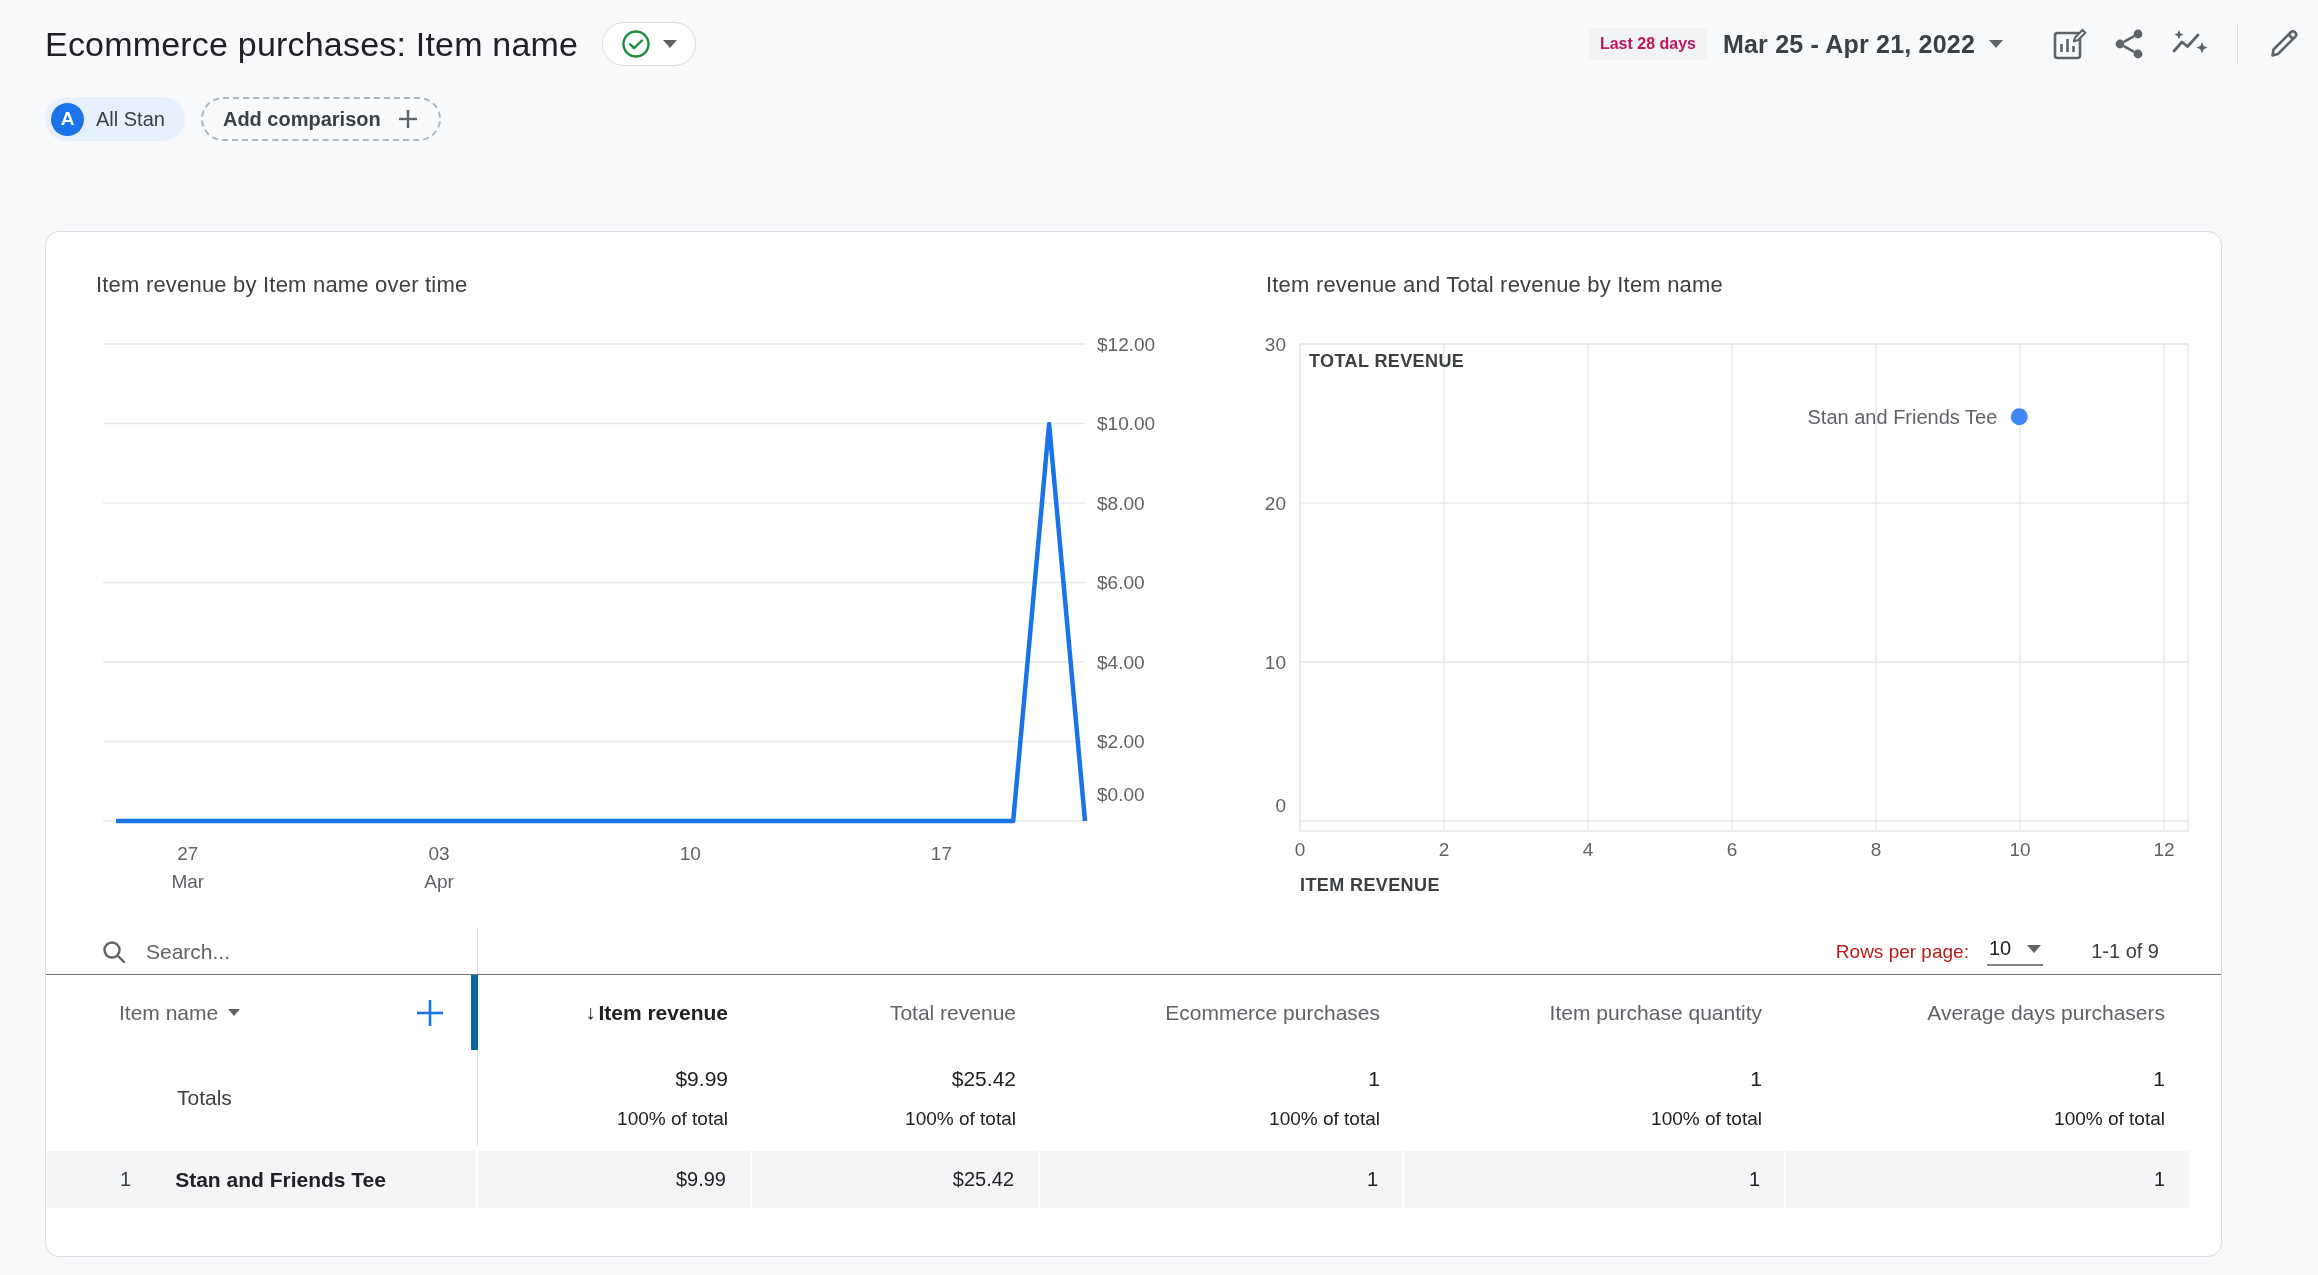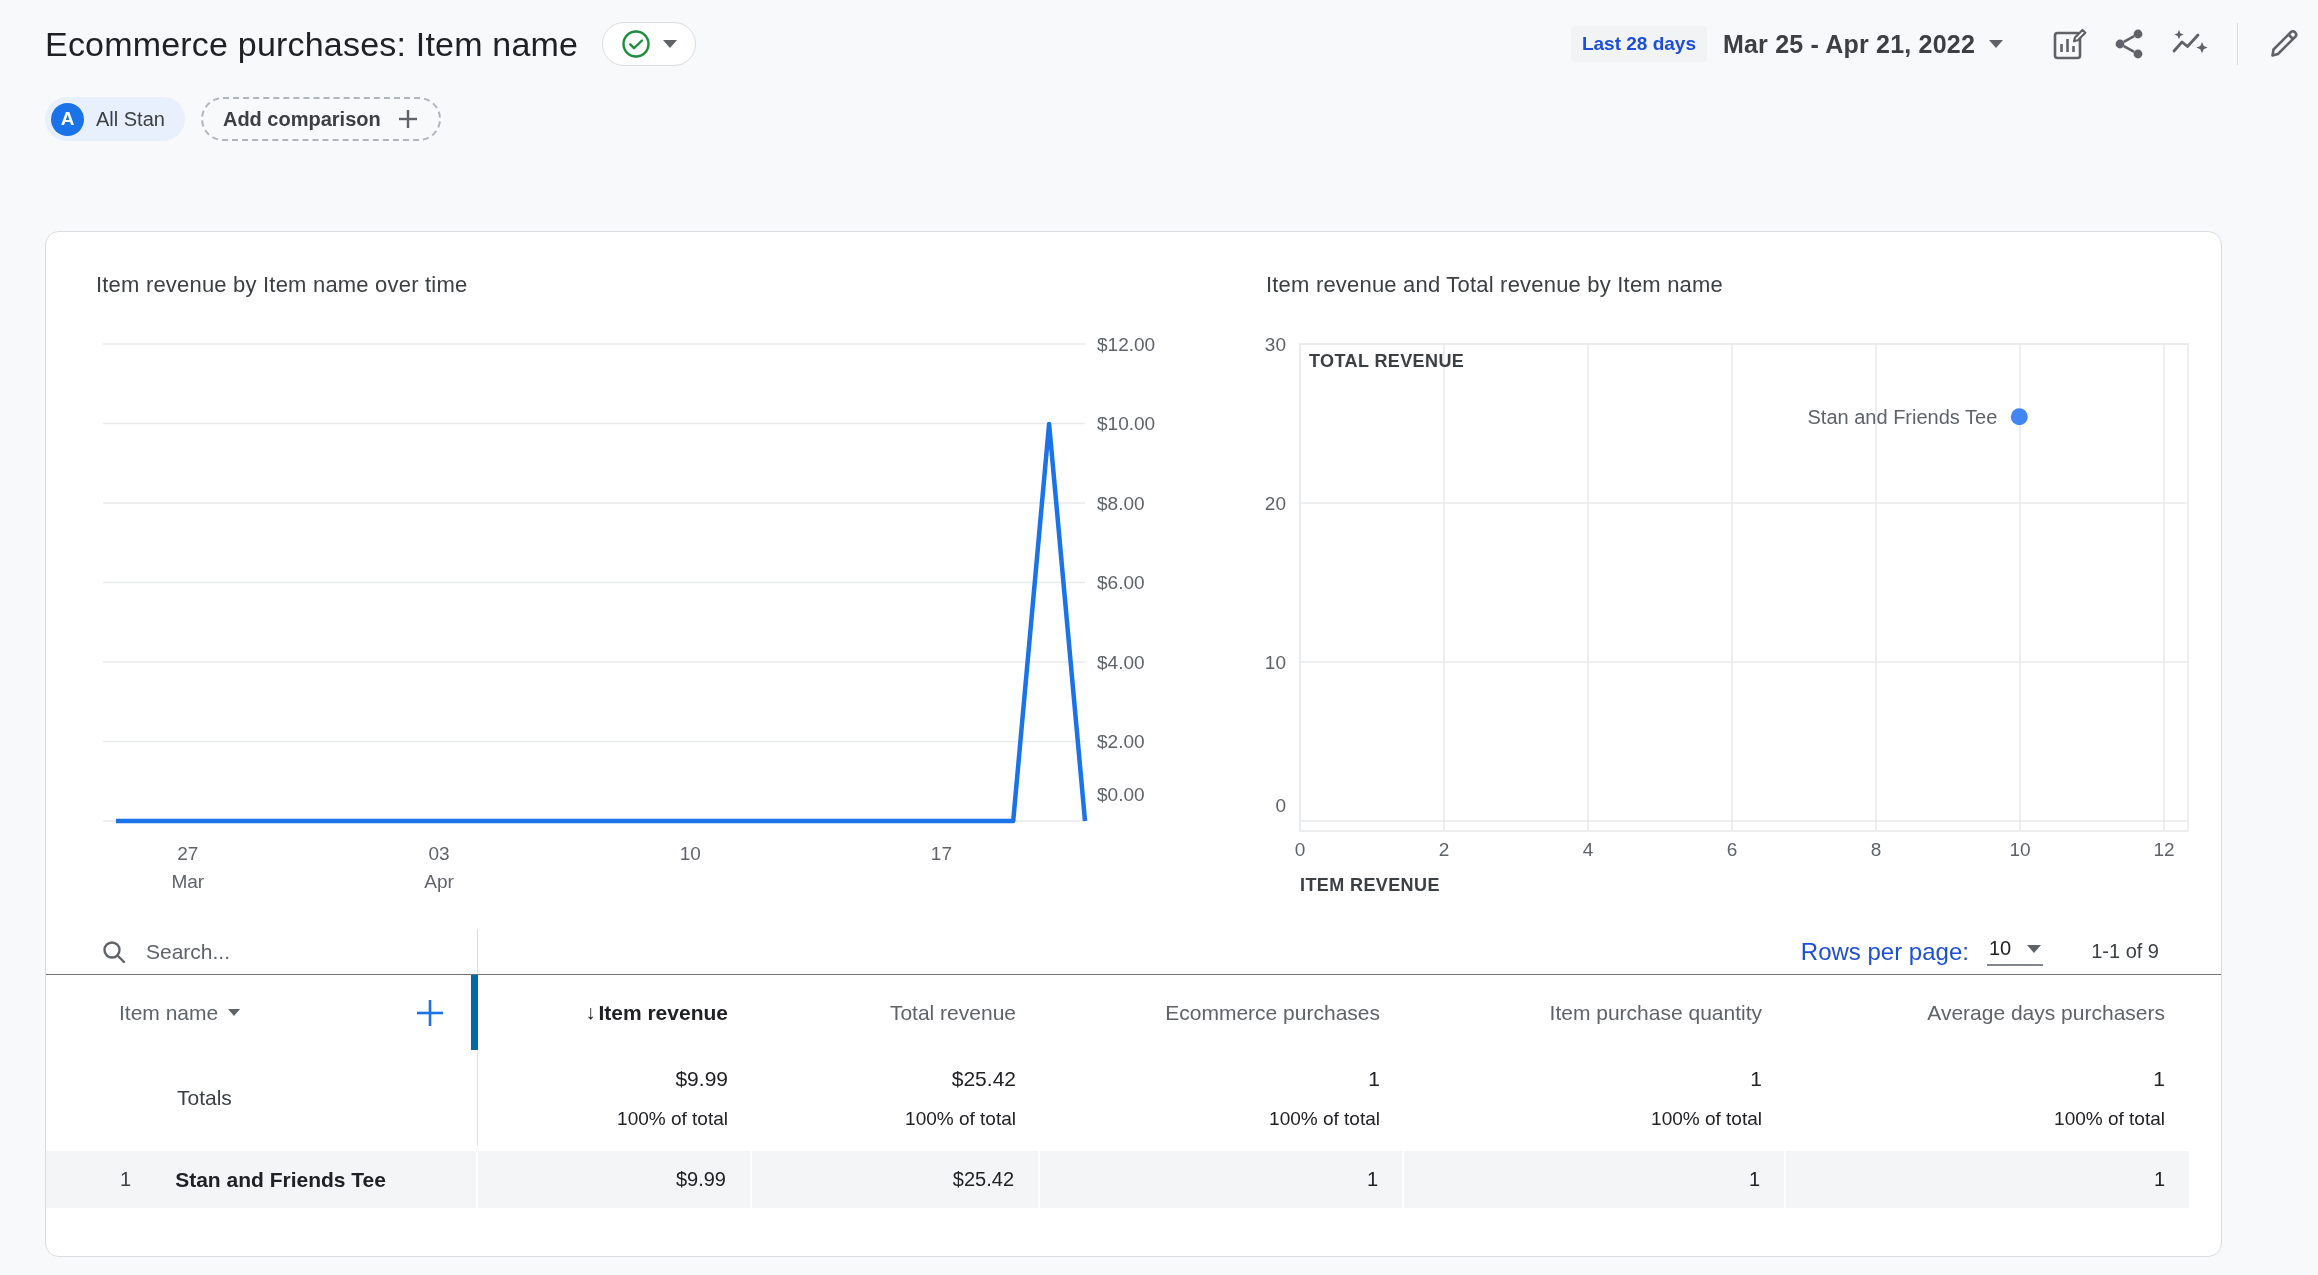--- a/index.html
+++ b/index.html
@@ -6,21 +6,21 @@
   html,body { width:2318px; height:1275px; }
   body { font-family:"Liberation Sans", sans-serif; background:#f7f9fa; position:relative; overflow:hidden; color:#202124; }
 
   
   .topbar { position:absolute; left:45px; top:0; right:14px; }
   .title-row { position:absolute; top:18px; left:0; right:0; height:52px; display:flex; align-items:center; }
   .page-title { font-size:34px; font-weight:400; color:#202124; letter-spacing:.2px; }
   .status-pill { margin-left:24px; height:44px; width:94px; border:1px solid #dadce0; border-radius:22px; background:#fff; display:flex; align-items:center; justify-content:center; gap:12px; cursor:pointer; }
   .caret-down { width:0; height:0; border-left:7px solid transparent; border-right:7px solid transparent; border-top:8px solid #5f6368; }
   .tb-right { margin-left:auto; display:flex; align-items:center; }
-  .preset-chip { background:#f1f3f4; color:#1d4ed8; font-size:19px; font-weight:600; padding:7px 11px; border-radius:4px;text-align:right; }
+  .preset-chip { background:#f1f3f4; color:#be185d; font-size:16px; font-weight:600; padding:7px 11px; border-radius:4px;text-align:right; }
   .date-label { margin-left:16px; font-size:25px; font-weight:600; color:#3c4043; letter-spacing:.2px; }
   .date-caret { margin-left:14px; }
   .tb-icons { display:flex; align-items:center; margin-left:46px; gap:20px; }
   .tb-icons svg { display:block; cursor:pointer; }
   .vdivider { width:1px; height:42px; background:#dadce0; margin:0 6px; }
 
   .chips-row { position:absolute; top:97px; left:0; display:flex; align-items:center; gap:16px; }
   .segment-chip { height:44px; background:#e8f0fe; border-radius:22px; display:flex; align-items:center; padding:0 20px 0 6px; gap:12px; cursor:pointer; }
   .avatar { width:33px; height:33px; border-radius:50%; background:#1a73e8; color:#fff; font-size:19px; font-weight:700; display:flex; align-items:center; justify-content:center; }
   .segment-label { font-size:20px; color:#3c4043; }
@@ -42,21 +42,21 @@
   .trow { display:flex; align-items:stretch; }
   .c0{width:432px;} .c1{width:274px;} .c2{width:288px;} .c3{width:364px;} .c4{width:382px;} .c5{width:403px;}
   .metric { display:flex; align-items:center; justify-content:flex-end; padding-right:24px; }
 
   .search-row { height:46px; border-bottom:1px solid #737373; }
   .search-cell { display:flex; align-items:center; border-right:1px solid #dadce0; }
   .search-cell svg { margin-left:54px; }
   .search-input { border:none; outline:none; background:transparent; font-size:21px; color:#5f6368; margin-left:18px; width:280px; font-family:"Liberation Sans", sans-serif; }
   .search-input::placeholder { color:#5f6368; }
   .search-rest { flex:1; display:flex; align-items:center; justify-content:flex-end; padding-right:62px; }
-  .rpp-label { font-size:24px; color:#1d4ed8; }
+  .rpp-label { font-size:19px; color:#b91c1c; }
   .rpp-select { margin-left:18px; display:flex; align-items:center; gap:16px; border-bottom:2px solid #80868b; padding:0 2px 4px 2px; cursor:pointer; }
   .rpp-value { font-size:20px; color:#202124; }
   .page-range { font-size:20px; color:#3c4043; margin-left:48px; }
 
   .header-row { height:75px; }
   .dim-header { display:flex; align-items:center; border-right:7px solid #0369a1; }
   .dim-header-label { margin-left:73px; font-size:21px; color:#5f6368; }
   .dim-caret { margin-left:10px; width:0; height:0; border-left:6px solid transparent; border-right:6px solid transparent; border-top:7px solid #5f6368; }
   .plus-btn { margin-left:auto; margin-right:22px; cursor:pointer; display:flex; }
   .mh { font-size:21px; color:#5f6368; cursor:pointer; }

